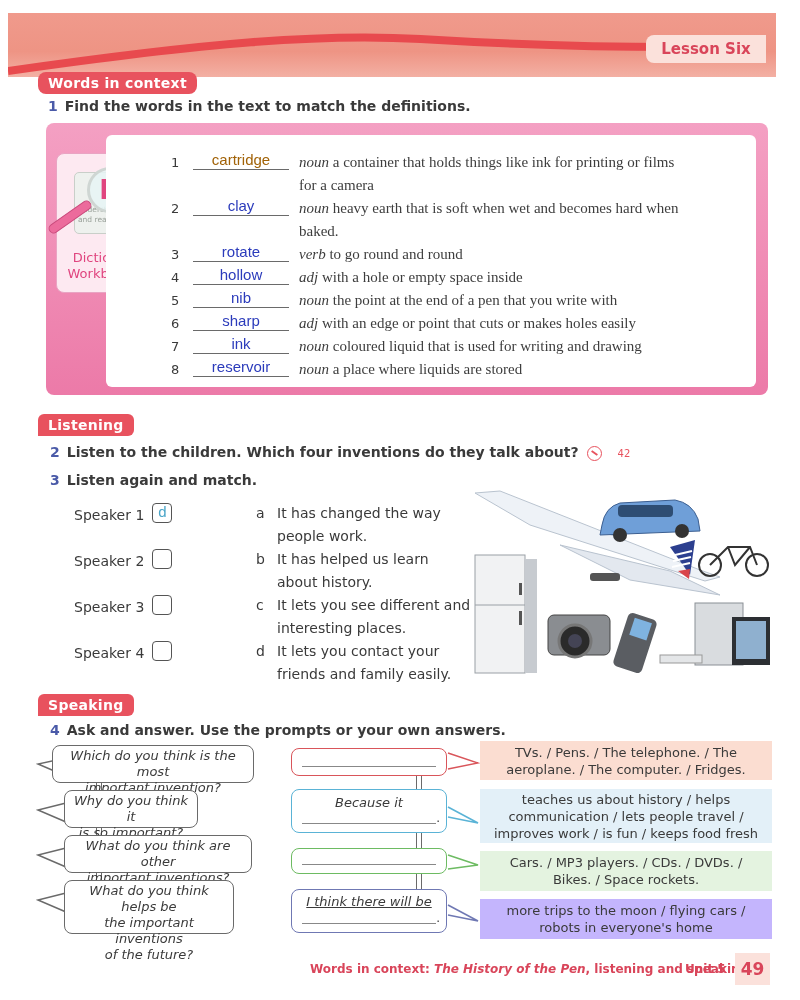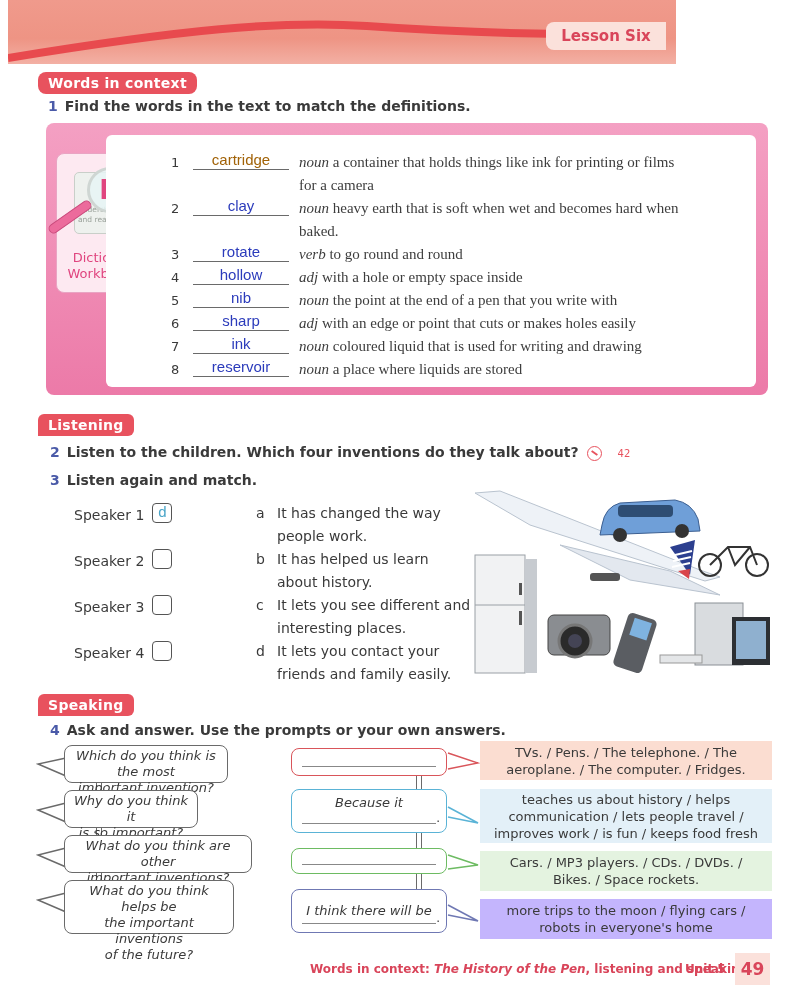--- a/index.html
+++ b/index.html
@@ -1,21 +1,21 @@
 <!DOCTYPE html>
 <html><head>
 <meta charset="utf-8">
 <style>
   * { box-sizing: border-box; margin: 0; padding: 0; }
   html, body { width: 800px; height: 1000px; background: #ffffff; overflow: hidden; }
   body { font-family: "DejaVu Sans", sans-serif; color: #3a3a3a; position: relative; }
 
   
   .header-band {
-    position: absolute; left: 8px; top: 0; width: 668px; height: 64px;
+    position: absolute; left: 8px; top: 13px; width: 768px; height: 64px;
     background: linear-gradient(180deg, #f09a8c 0%, #ee9484 60%, #f3b0a4 100%);
   }
   .header-band .stripe { position: absolute; left: 0; top: 0; width: 100%; height: 100%; }
   .lesson-tab {
     position: absolute; right: 10px; top: 22px; width: 120px; height: 28px;
     background: #fbe1db; border-radius: 8px 0 0 8px;
     color: #d9455a; font-weight: bold; font-size: 15px;
     display: flex; align-items: center; justify-content: center;
   }
 
@@ -326,21 +326,21 @@
 <div class="connector" style="left:416px; top:830px; height:18px;"></div>
 <div class="connector" style="left:416px; top:872px; height:18px;"></div>
 
 <svg class="q-tail" style="left:36px; top:750px; width:32px; height:190px;" viewBox="0 0 32 190">
   <path d="M30 8 L2 14 L30 26" fill="#fff" stroke="#6a6a6a" stroke-width="1.5"></path>
   <path d="M30 53 L2 60 L30 72" fill="#fff" stroke="#6a6a6a" stroke-width="1.5"></path>
   <path d="M30 98 L2 105 L30 117" fill="#fff" stroke="#6a6a6a" stroke-width="1.5"></path>
   <path d="M30 143 L2 150 L30 162" fill="#fff" stroke="#6a6a6a" stroke-width="1.5"></path>
 </svg>
 
-<div class="q-bubble" style="left:64px; top:745px; width:164px; height:38px;">
+<div class="q-bubble" style="left:52px; top:745px; width:202px; height:38px;">
   <div>Which do you think is the most</div>
     <div>important invention?</div>
 </div>
 <div class="q-bubble" style="left:64px; top:790px; width:134px; height:38px;">
   <div>Why do you think it</div>
     <div>is so important?</div>
 </div>
 <div class="q-bubble" style="left:64px; top:835px; width:188px; height:38px;">
   <div>What do you think are other</div>
     <div>important inventions?</div>
@@ -363,21 +363,21 @@
   <div class="line"></div>
 </div>
 <div class="a-bubble" style="top:789px; height:44px; border:1.5px solid #5ab3d6; padding-top:5px;">
   <span>Because it</span>
   <div class="line"></div><span class="dot">.</span>
 </div>
 <div class="a-bubble" style="top:848px; height:26px; border:1.5px solid #6dbb62;">
   <span></span>
   <div class="line"></div>
 </div>
-<div class="a-bubble" style="top:889px; height:44px; border:1.5px solid #6f78b3; padding-top:13px;">
+<div class="a-bubble" style="top:889px; height:44px; border:1.5px solid #6f78b3; padding-top:4px;text-decoration:underline;">
   <span>I think there will be</span>
   <div class="line"></div><span class="dot">.</span>
 </div>
 
 <div class="prompt" style="top:741px; height:39px; background:#fbddd1;">
   <div>
       <div>TVs. / Pens. / The telephone. / The</div>
       <div>aeroplane. / The computer. / Fridges.</div>
     </div>
 </div>

